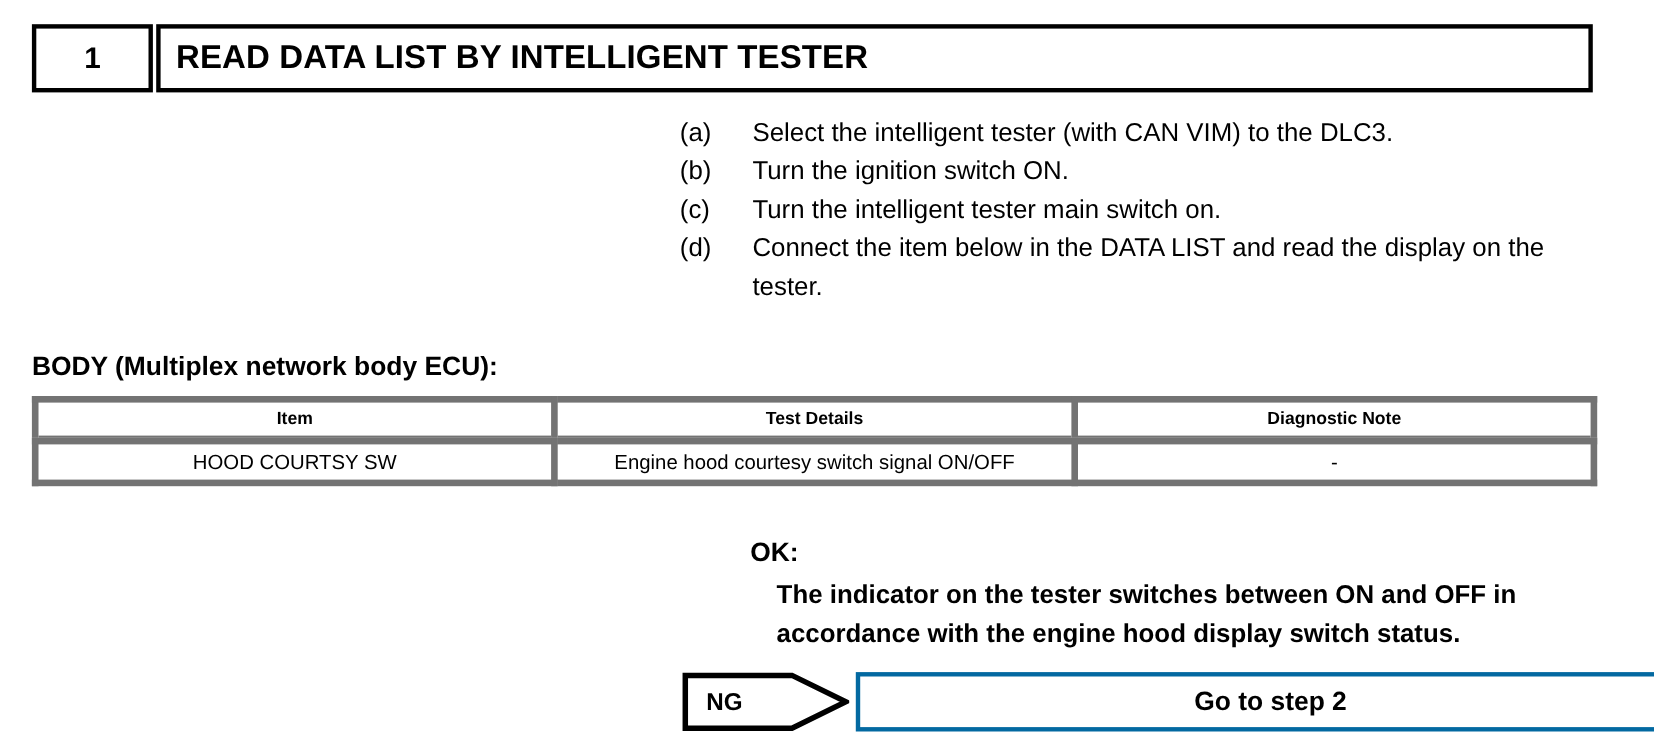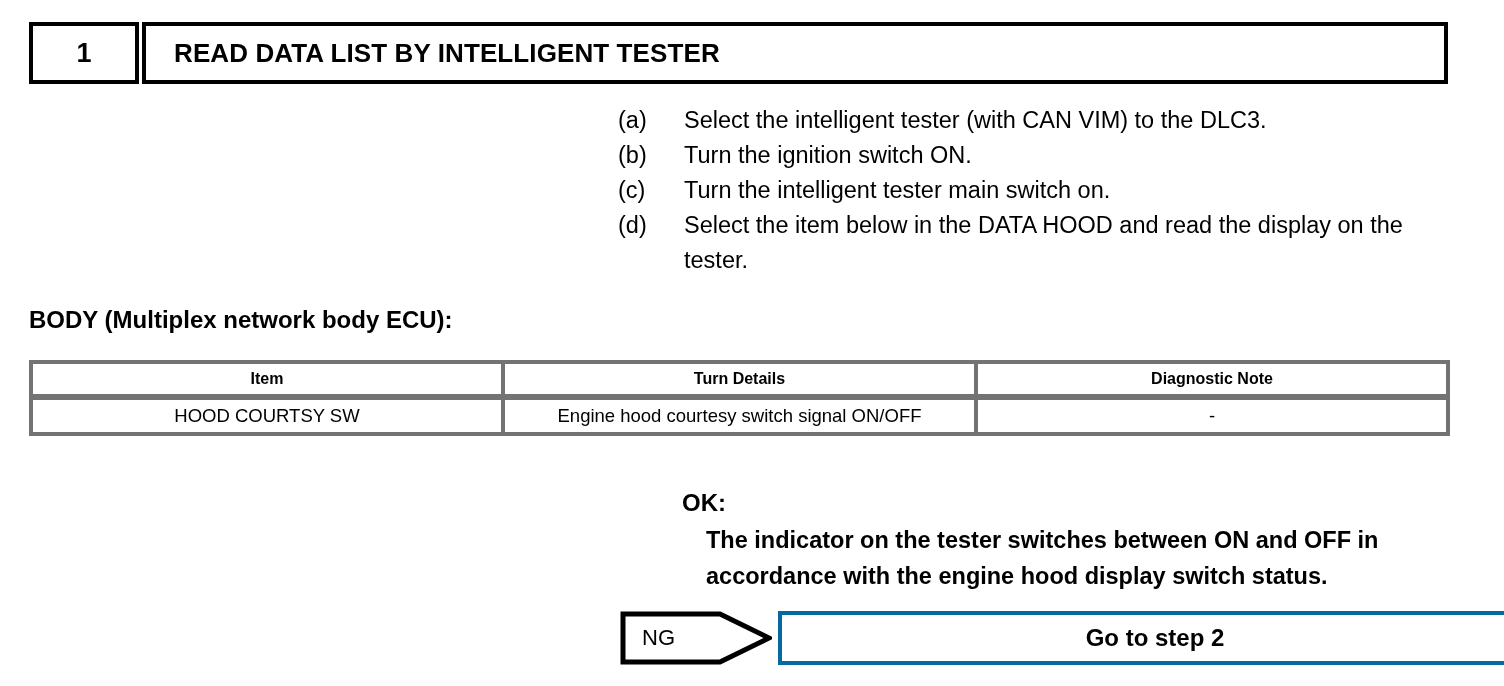--- a/index.html
+++ b/index.html
@@ -41,23 +41,23 @@
   }
   .step-title-box {
     flex: 1;
     margin-left: 3px;
     border: 4px solid #000;
     box-sizing: border-box;
     display: flex;
     align-items: center;
   }
   .step-title-box span {
-    font-size: 26px;
-    font-weight: bold;
-    padding-left: 28px;
+    font-size: 30px;
+    font-weight: bold;
+    padding-left: 14px;
     letter-spacing: 0.1px;
     line-height: 1;
   }
 
   
   .procedure {
     position: absolute;
     left: 618px;
     top: 103px;
     width: 800px;
@@ -73,41 +73,41 @@
     flex: none;
   }
   .proc-text {
     flex: 1;
   }
 
   
   .body-heading {
     position: absolute;
     left: 29px;
-    top: 308px;
+    top: 322px;
     font-size: 24px;
     font-weight: bold;
     line-height: 1;
   }
 
   
   .data-table {
     position: absolute;
     left: 29px;
     top: 360px;
     width: 1417px;
     border-collapse: collapse;
     table-layout: fixed;
   }
   .data-table col.c1 { width: 472px; }
   .data-table col.c2 { width: 473px; }
   .data-table col.c3 { width: 472px; }
   .data-table th,
   .data-table td {
-    border: 4px solid #737373;
+    border: 6px solid #737373;
     text-align: center;
     vertical-align: middle;
     padding: 0;
   }
   .data-table th {
     height: 30px;
     font-size: 16px;
     font-weight: bold;
     border-bottom-width: 2px;
   }
@@ -171,21 +171,21 @@
     display: block;
   }
   .ng-arrow .ng-label {
     position: absolute;
     left: 22px;
     top: 0;
     height: 54px;
     display: flex;
     align-items: center;
     font-size: 22px;
-    font-weight: normal;
+    font-weight: bold;
   }
   .goto-box {
     position: absolute;
     left: 158px;
     top: 0;
     width: 754px;
     height: 54px;
     border: 4px solid #0369a1;
     box-sizing: border-box;
     display: flex;
@@ -218,36 +218,36 @@
   <div class="proc-item">
     <div class="proc-label">(b)</div>
     <div class="proc-text">Turn the ignition switch ON.</div>
   </div>
   <div class="proc-item">
     <div class="proc-label">(c)</div>
     <div class="proc-text">Turn the intelligent tester main switch on.</div>
   </div>
   <div class="proc-item">
     <div class="proc-label">(d)</div>
-    <div class="proc-text">Select the item below in the DATA HOOD and read the display on the tester.</div>
+    <div class="proc-text">Connect the item below in the DATA LIST and read the display on the tester.</div>
   </div>
 </div>
 
 <div class="body-heading">BODY (Multiplex network body ECU):</div>
 
 <table class="data-table">
   <colgroup>
     <col class="c1">
       <col class="c2">
       <col class="c3">
   </colgroup>
   <thead>
     <tr>
       <th>Item</th>
-      <th>Turn Details</th>
+      <th>Test Details</th>
       <th>Diagnostic Note</th>
     </tr>
     <tr class="sep-row">
       <td></td>
       <td></td>
       <td></td>
     </tr>
   </thead>
   <tbody>
     <tr>

